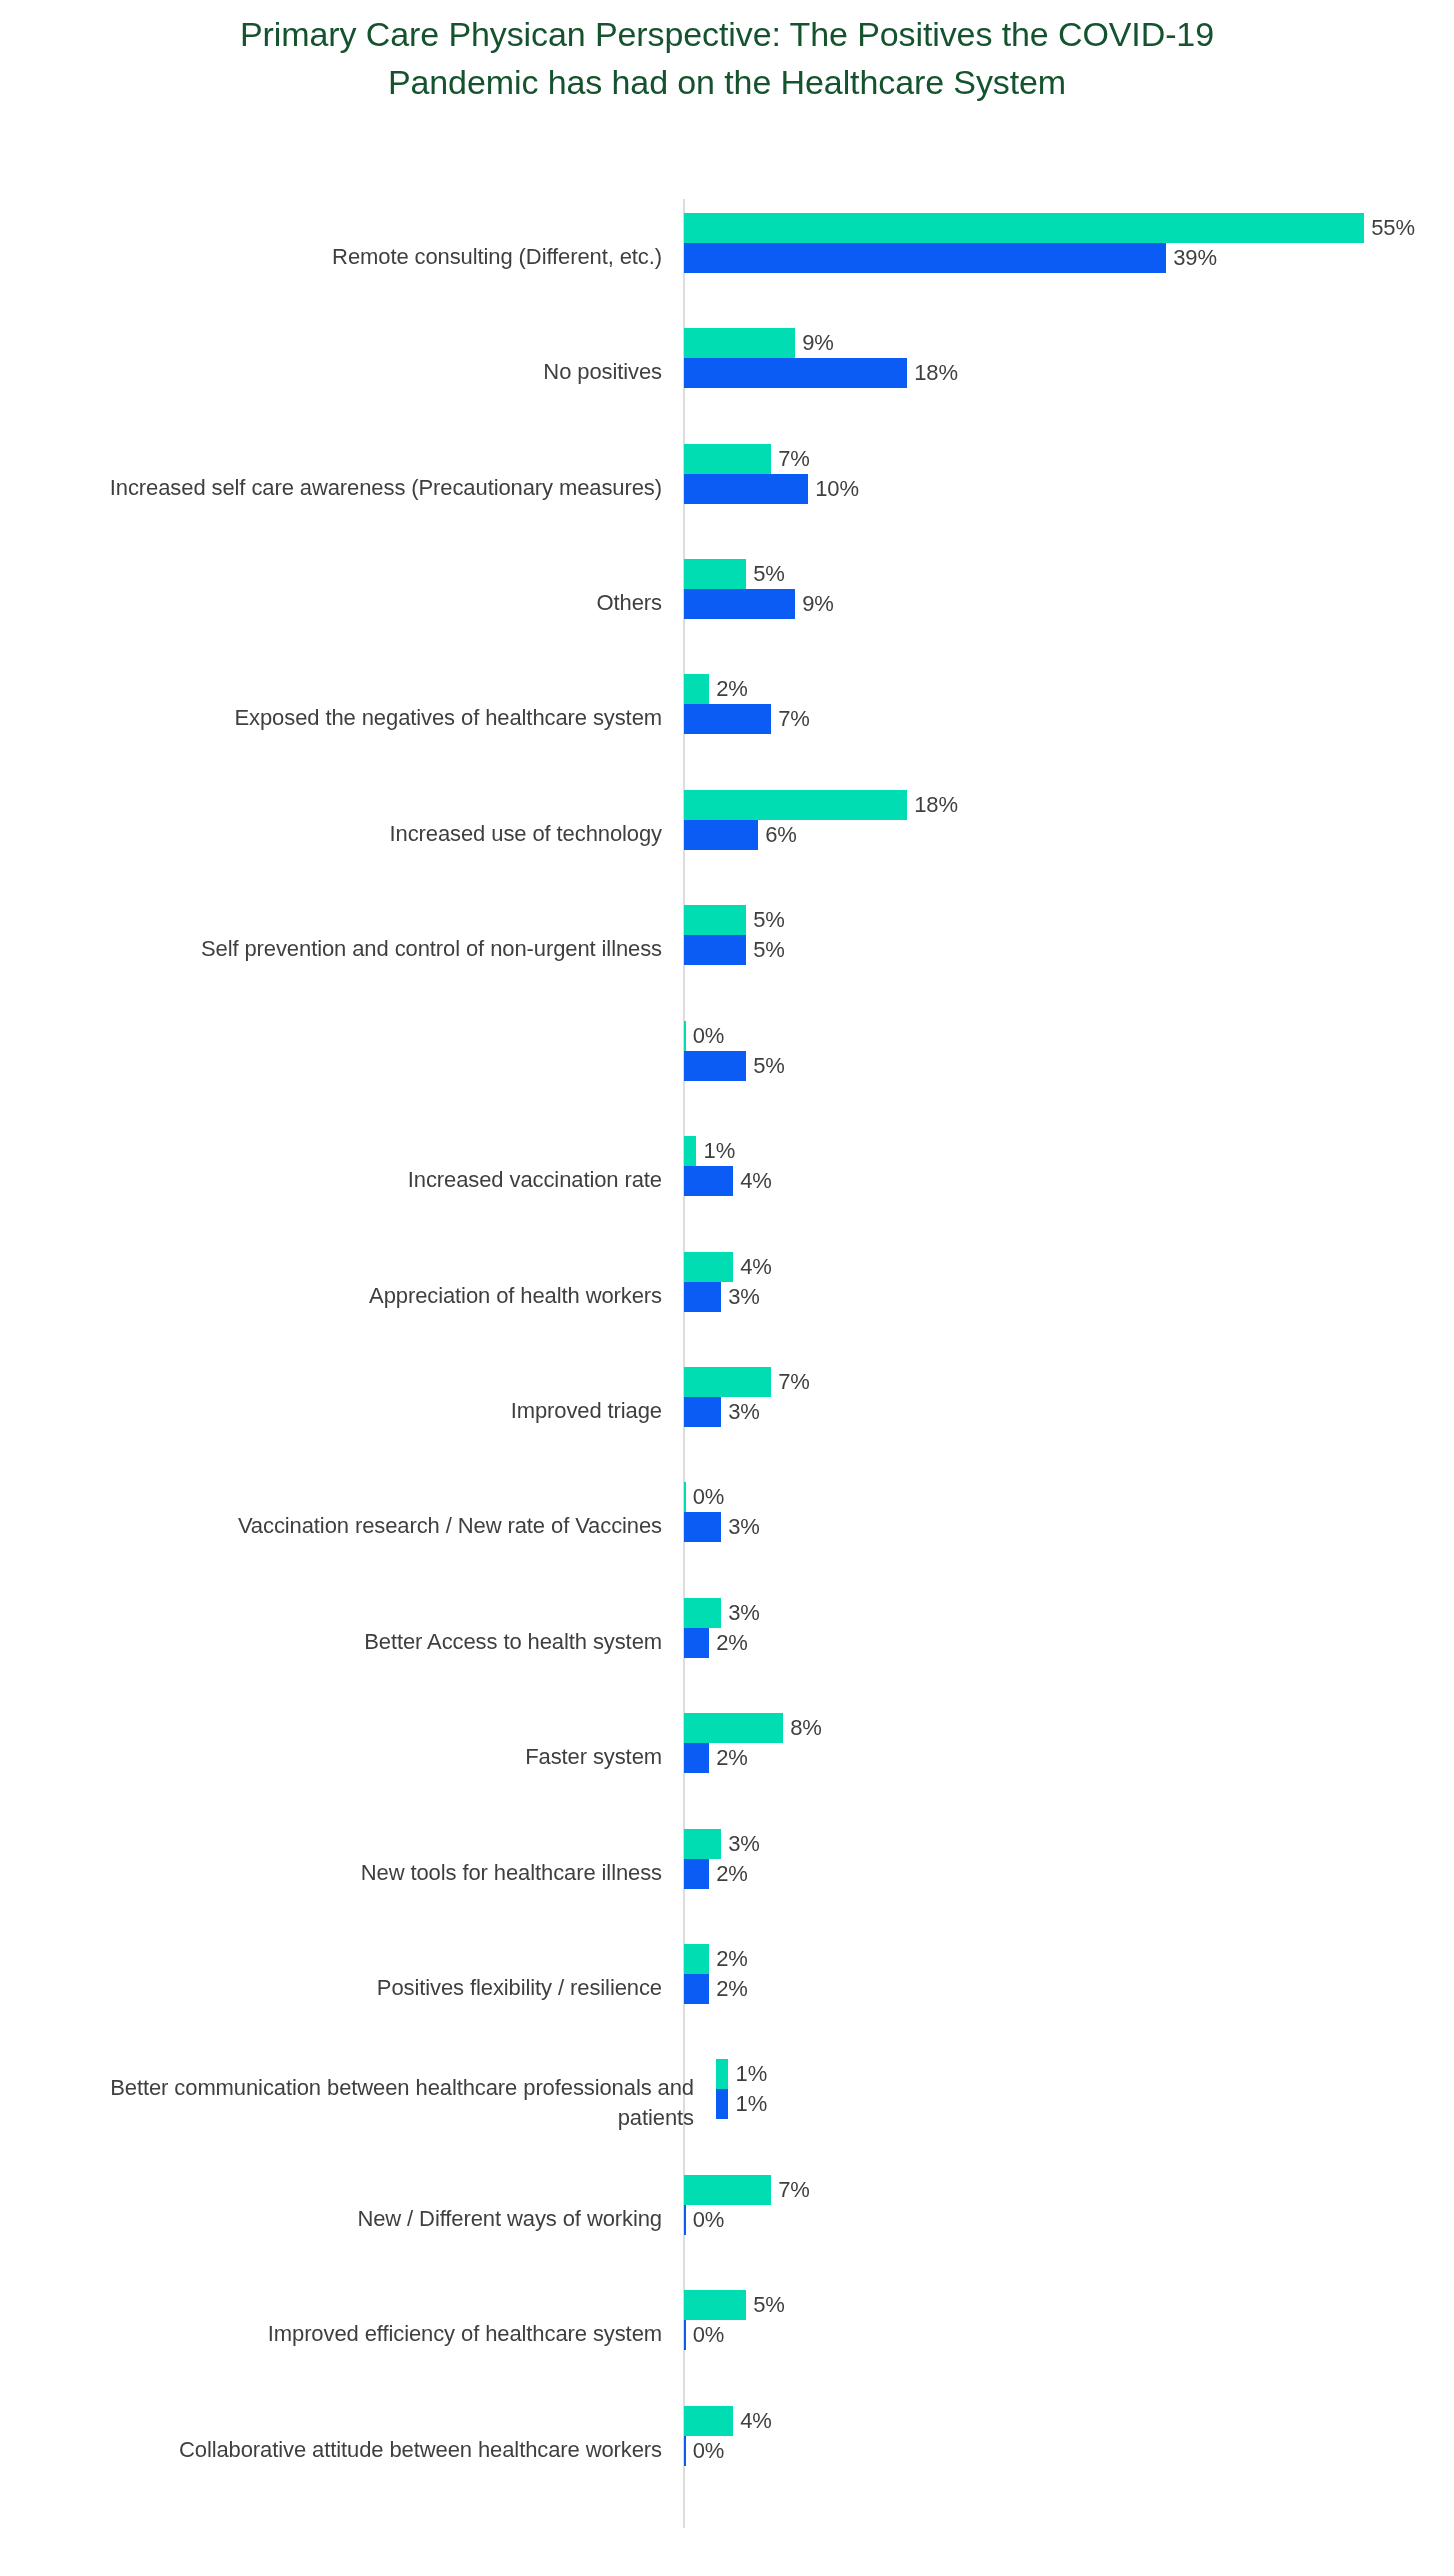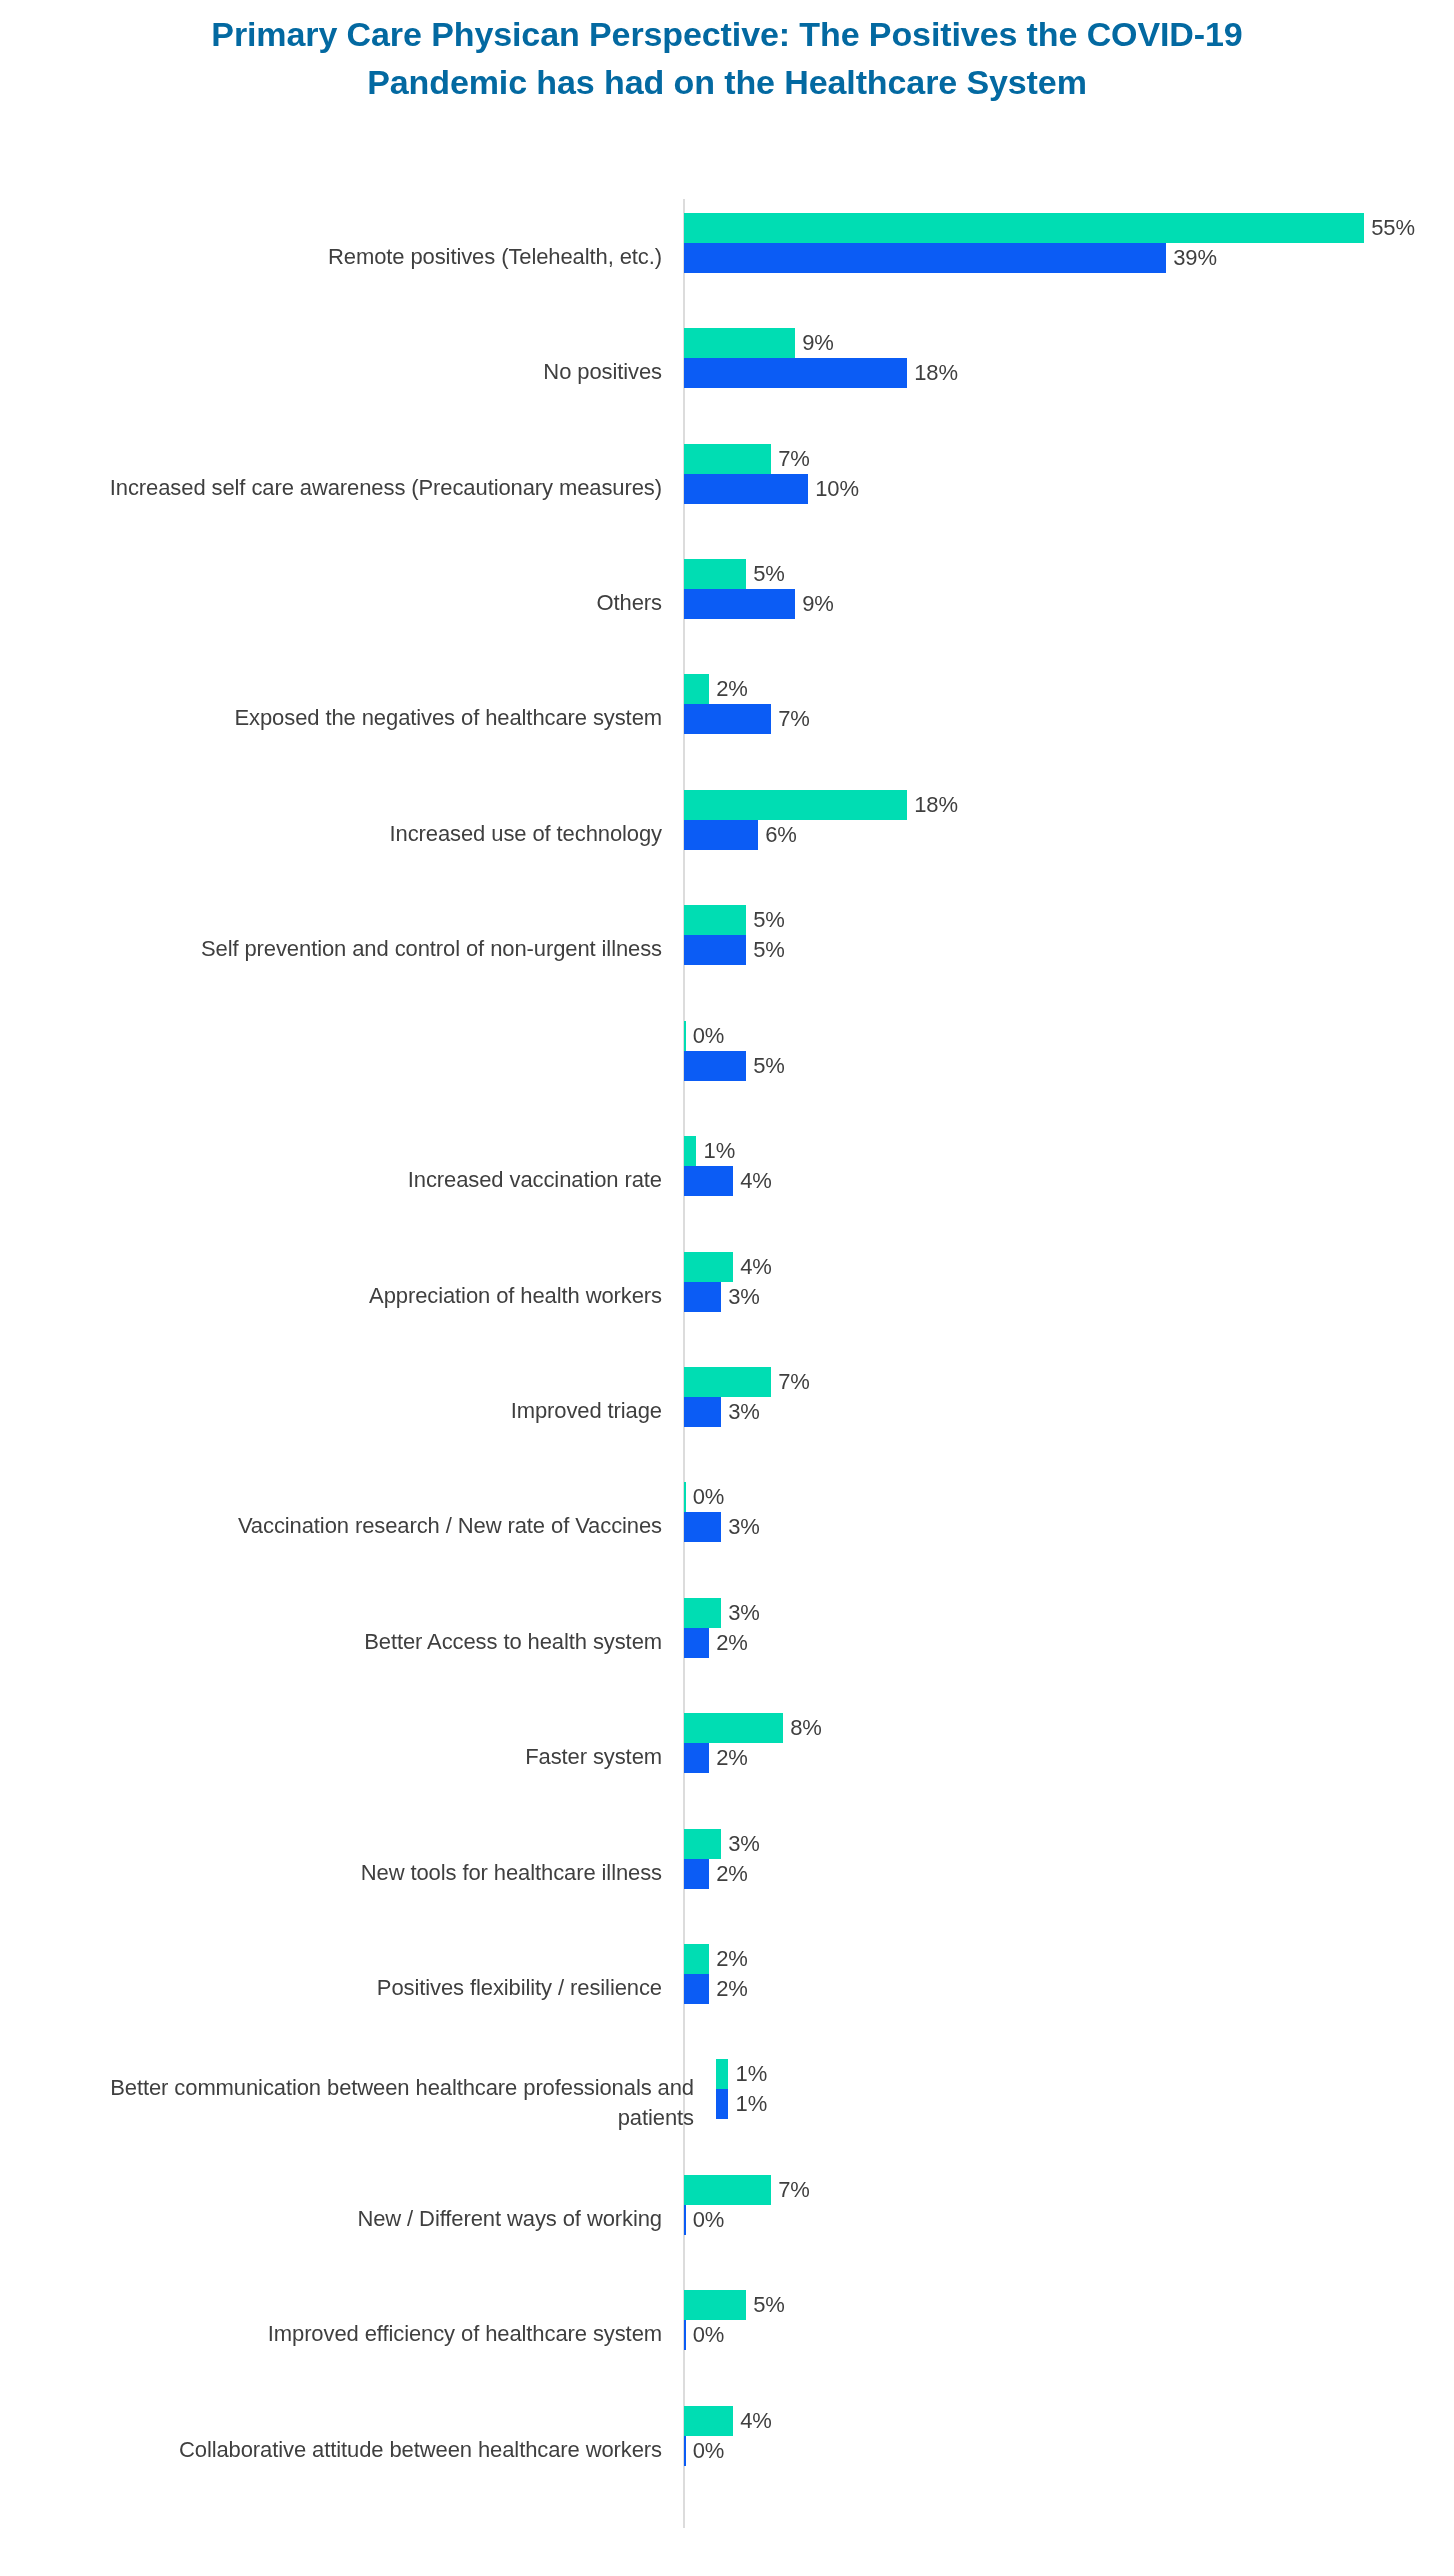--- a/index.html
+++ b/index.html
@@ -15,23 +15,23 @@
 
   
   .chart-title{
     position:absolute;
     left:50%;transform:translateX(-50%);
     top:11.3px;
     width:1082px;
     text-align:center;
     font-size:34px;
     line-height:1.40;
-    font-weight:700;
+    font-weight:400;
     letter-spacing:-0.1px;
-    color:#0369a1;
+    color:#14532d;
     font-family:"Liberation Sans", sans-serif;
   }
 
   
   .plot{
     position:absolute;
     left:0;top:0;
     width:1454px;height:2694px;
   }
   .axis-line{
@@ -100,21 +100,21 @@
 <body>
 
 <div class="chart-root">
 
   <div class="chart-title">Primary Care Physican Perspective: The Positives the COVID-19 Pandemic has had on the Healthcare System</div>
 
   <div class="plot">
     <div class="axis-line"></div>
     <div id="rows-container">
         <div class="row" style="top: 199px;">
-          <div class="cat-label">Remote positives (Telehealth, etc.)</div>
+          <div class="cat-label">Remote consulting (Different, etc.)</div>
           <div class="bars">
             <div class="bar-wrap uk">
               <div class="bar uk" style="width: 680px;"></div>
               <span class="val">55%</span>
             </div>
             <div class="bar-wrap us">
               <div class="bar us" style="width: 482px;"></div>
               <span class="val">39%</span>
             </div>
           </div>

